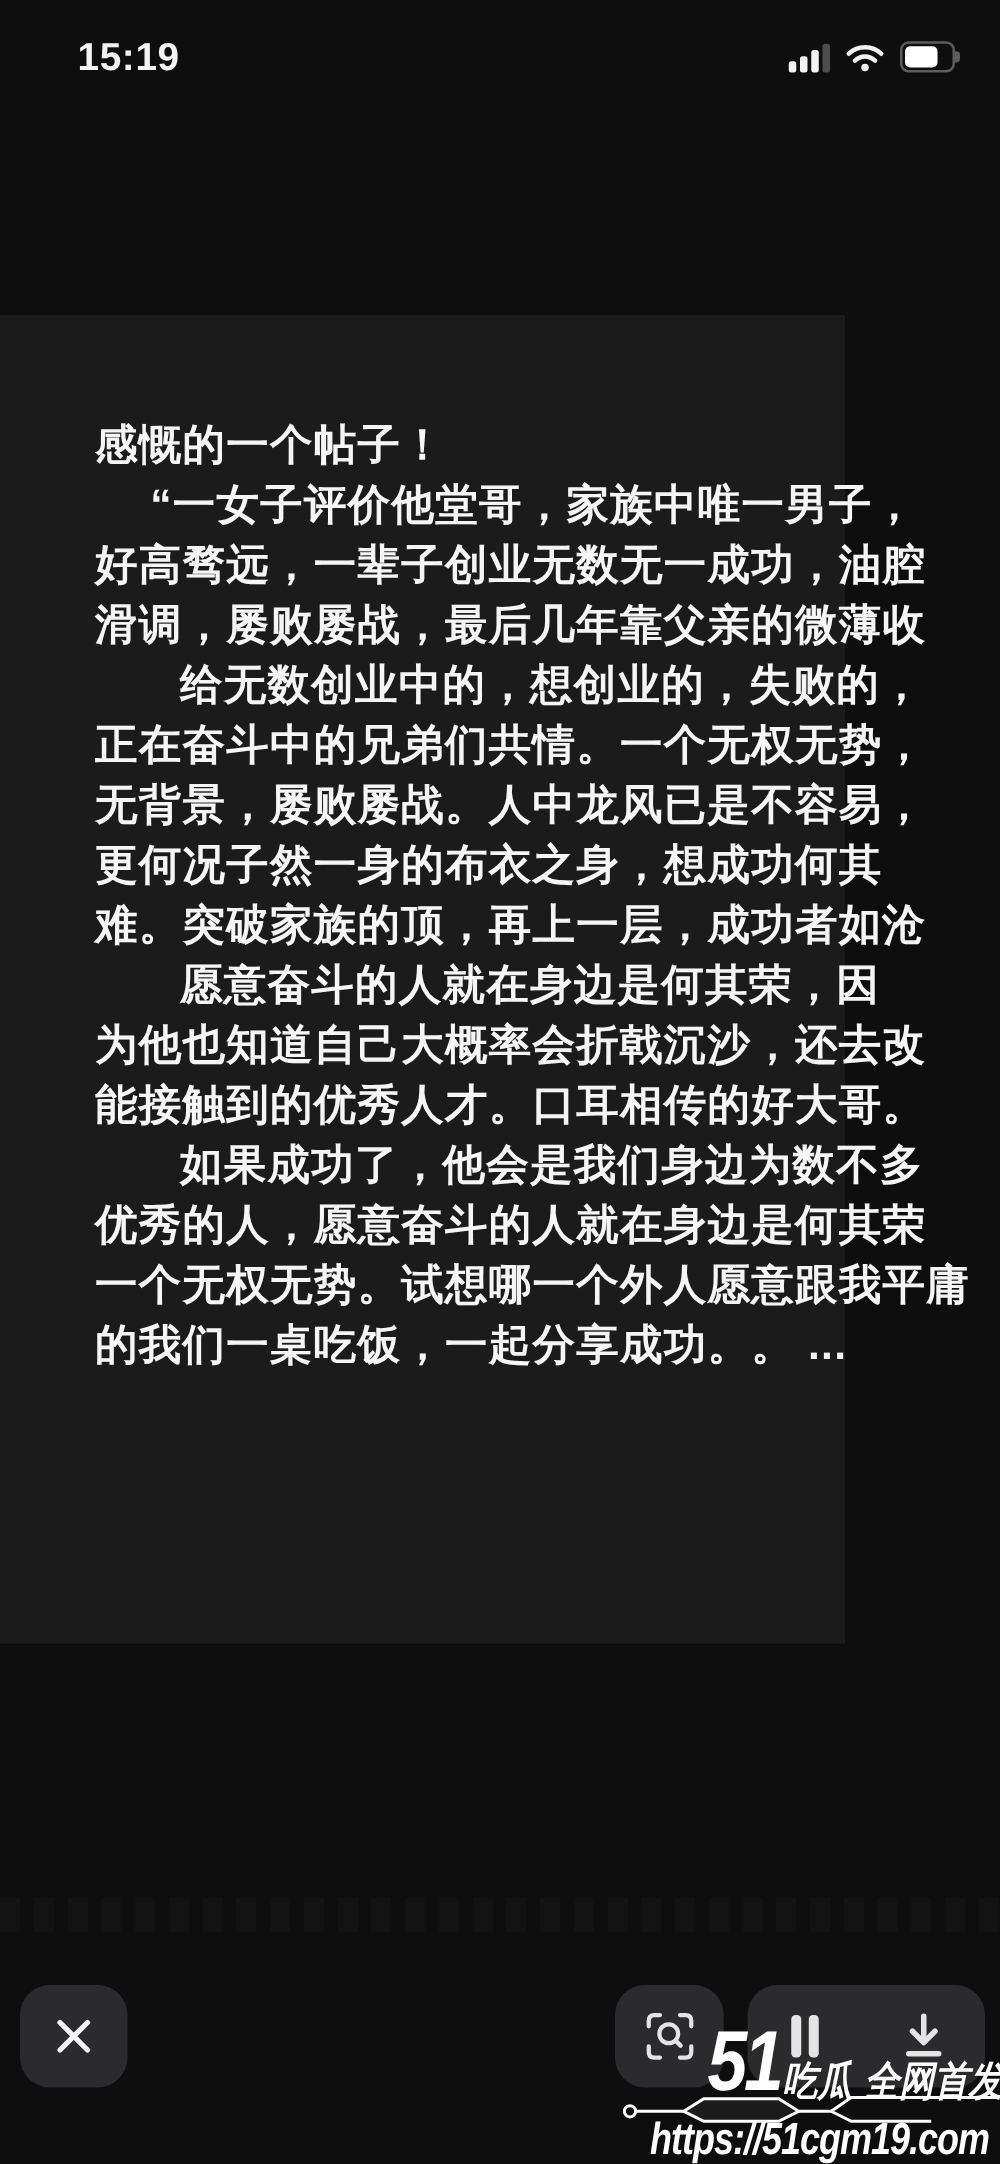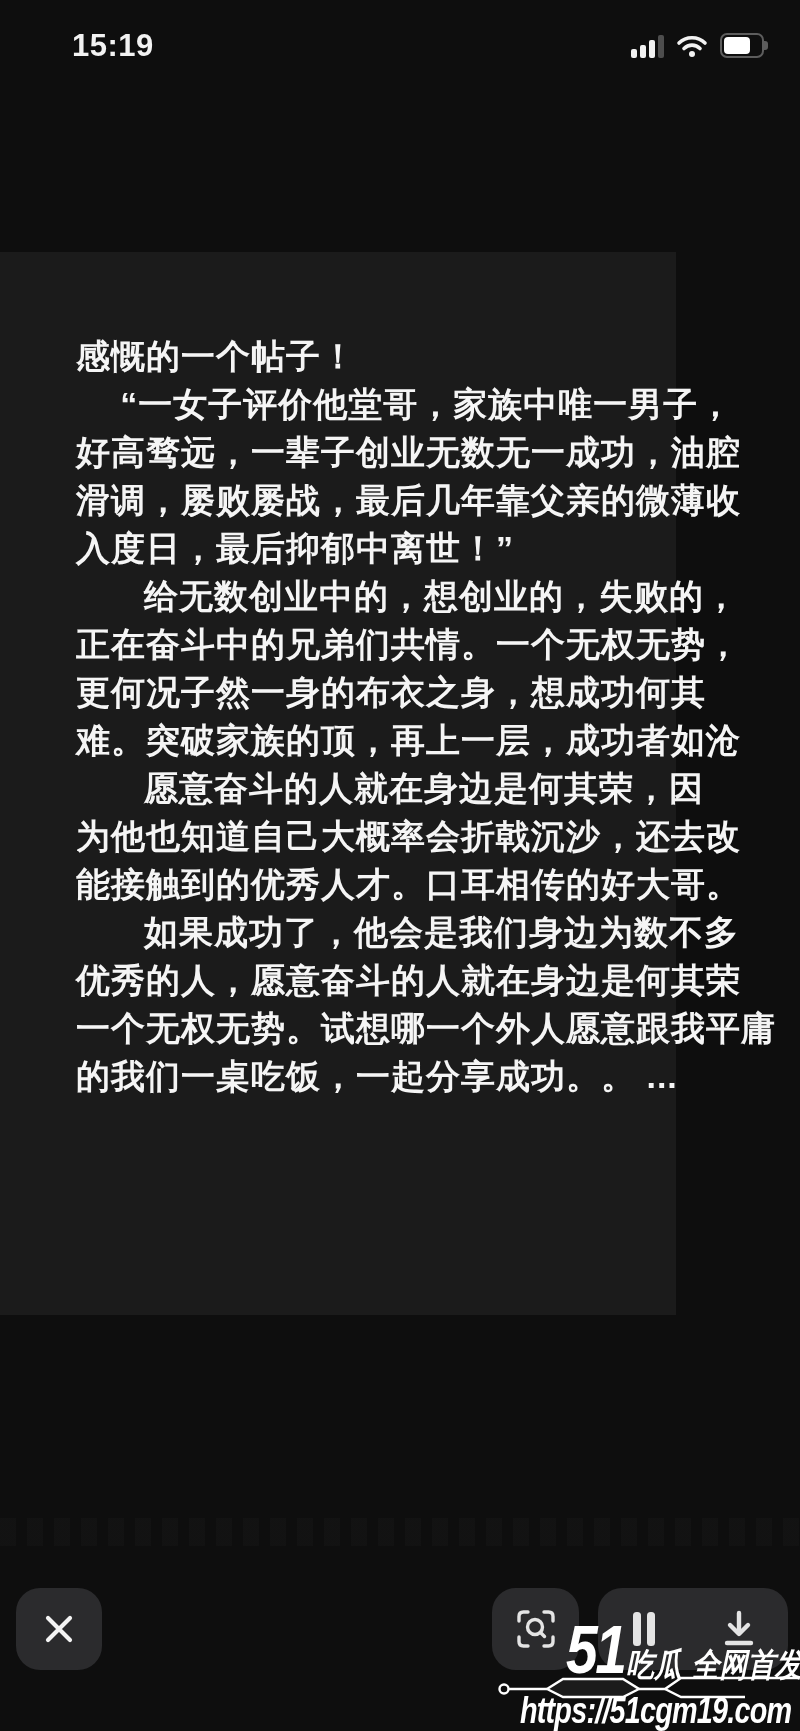--- a/index.html
+++ b/index.html
@@ -4,21 +4,21 @@
 <style>
   * { margin:0; padding:0; box-sizing:border-box; }
   html,body { width:800px; height:1731px; }
   body {
     position:relative; overflow:hidden;
     background:#0e0e0e;
     font-family:"Liberation Sans", sans-serif;
     -webkit-font-smoothing:antialiased;
   }
   
-  .statusbar { position:absolute; top:0; left:0; right:0; height:100px;margin-left:10px; }
+  .statusbar { position:absolute; top:0; left:0; right:0; height:100px; }
   .time {
     position:absolute; left:62px; top:28px;
     font-size:31px; font-weight:700; color:#f2f2f2; letter-spacing:.5px;
   }
   .sb-icons {
     position:absolute; right:30px; top:33px;
     display:flex; align-items:center; gap:12px;
   }
   .signal { display:flex; align-items:flex-end; gap:3px; height:24px; }
   .sig-bar { width:6px; border-radius:2px; background:#f2f2f2; }
@@ -112,23 +112,23 @@
     </div>
   </div>
 </div>
 
 <div class="panel" style="background: rgb(27, 27, 27);">
   <div class="post-text" style="color: rgb(245, 245, 245);">
       <div class="line ind0">感慨的一个帖子！</div>
       <div class="line ind1">“一女子评价他堂哥，家族中唯一男子，</div>
       <div class="line ind0">好高骛远，一辈子创业无数无一成功，油腔</div>
       <div class="line ind0">滑调，屡败屡战，最后几年靠父亲的微薄收</div>
-      <div class="line ind0">入度日，最后抑郁中离世！”</div>
       <div class="line ind2">给无数创业中的，想创业的，失败的，</div>
       <div class="line ind0">正在奋斗中的兄弟们共情。一个无权无势，</div>
+      <div class="line ind0">无背景，屡败屡战。人中龙风已是不容易，</div>
       <div class="line ind0">更何况子然一身的布衣之身，想成功何其</div>
       <div class="line ind0">难。突破家族的顶，再上一层，成功者如沧</div>
       <div class="line ind2">愿意奋斗的人就在身边是何其荣，因</div>
       <div class="line ind0">为他也知道自己大概率会折戟沉沙，还去改</div>
       <div class="line ind0">能接触到的优秀人才。口耳相传的好大哥。</div>
       <div class="line ind2">如果成功了，他会是我们身边为数不多</div>
       <div class="line ind0">优秀的人，愿意奋斗的人就在身边是何其荣</div>
       <div class="line ind0">一个无权无势。试想哪一个外人愿意跟我平庸</div>
       <div class="line ind0">的我们一桌吃饭，一起分享成功。。 ...</div>
     </div>

